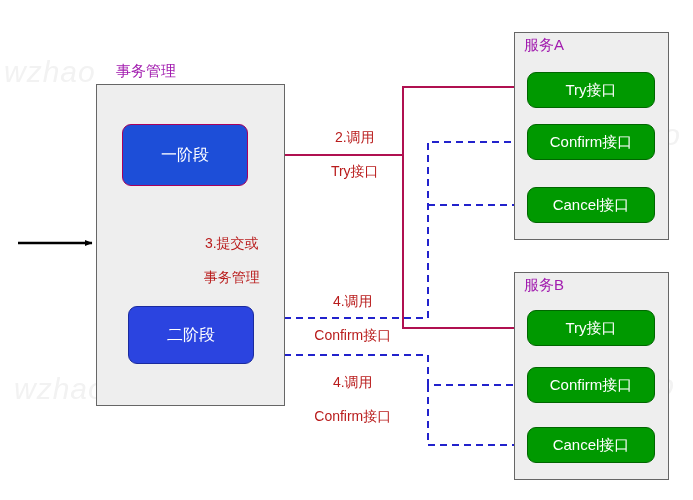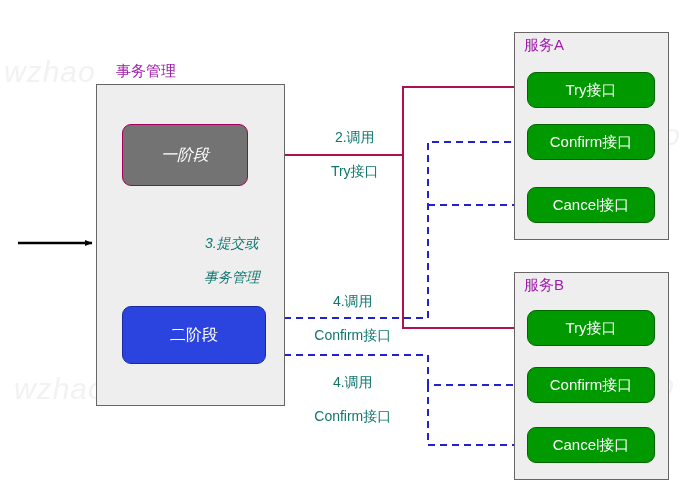--- a/index.html
+++ b/index.html
@@ -53,34 +53,33 @@
     justify-content: center;
     color: #ffffff;
     font-size: 15px;
     white-space: nowrap;
   }
   .green-box {
     background: #009900;
     border: 1.5px solid #006600;
   }
   .pink-box {
-    background: #737373;
+    background: #1d4ed8;
     border: 1.5px solid #a8005c;
     font-size: 16px;
-    font-style: italic;
   }
   .blue-box {
     background: #2b44e0;
     border: 1.5px solid #1a2a9e;
     font-size: 16px;
   }
   .edge-label {
     position: absolute;
     font-size: 14px;
-    color: #0f766e;
+    color: #b91c1c;
     line-height: 17px;
     text-align: center;
     white-space: pre;
   }
 </style>
 </head>
 <body>
 
 <div id="canvas">
 
@@ -121,37 +120,37 @@
   <div class="container-title" style="left:116px; top:62px;">事务管理</div>
 
   <div class="container-box" style="left:514px; top:32px; width:155px; height:208px;"></div>
   <div class="container-title" style="left:524px; top:36px;">服务A</div>
 
   <div class="container-box" style="left:514px; top:272px; width:155px; height:208px;"></div>
   <div class="container-title" style="left:524px; top:276px;text-align:center;">服务B</div>
 
   <div class="rbox pink-box" style="left:122px; top:124px; width:126px; height:62px;">一阶段</div>
 
-  <div class="rbox blue-box" style="left:122px; top:306px; width:144px; height:58px;">二阶段</div>
+  <div class="rbox blue-box" style="left:128px; top:306px; width:126px; height:58px;">二阶段</div>
 
   <div class="rbox green-box" style="left:527px; top:72px; width:128px; height:36px;">Try接口</div>
   <div class="rbox green-box" style="left:527px; top:124px; width:128px; height:36px;">Confirm接口</div>
   <div class="rbox green-box" style="left:527px; top:187px; width:128px; height:36px;">Cancel接口</div>
 
   <div class="rbox green-box" style="left:527px; top:310px; width:128px; height:36px;">Try接口</div>
   <div class="rbox green-box" style="left:527px; top:367px; width:128px; height:36px;">Confirm接口</div>
   <div class="rbox green-box" style="left:527px; top:427px; width:128px; height:36px;">Cancel接口</div>
 
 
   <div class="edge-label" style="left:302px; top:112px; width:90px;">
     <span>2.调用</span><br>
     <span>Try接口</span>
   </div>
 
-  <div class="edge-label" style="left:184px; top:218px; width:80px;font-style:italic;">
+  <div class="edge-label" style="left:184px; top:218px; width:80px;">
     <span>3.提交或</span><br>
     <span>事务管理</span>
   </div>
 
   <div class="edge-label" style="left:290px; top:276px; width:110px;">
     <span>4.调用</span><br>
     <span>Confirm接口</span>
   </div>
 
   <div class="edge-label" style="left:290px; top:357px; width:110px;">

